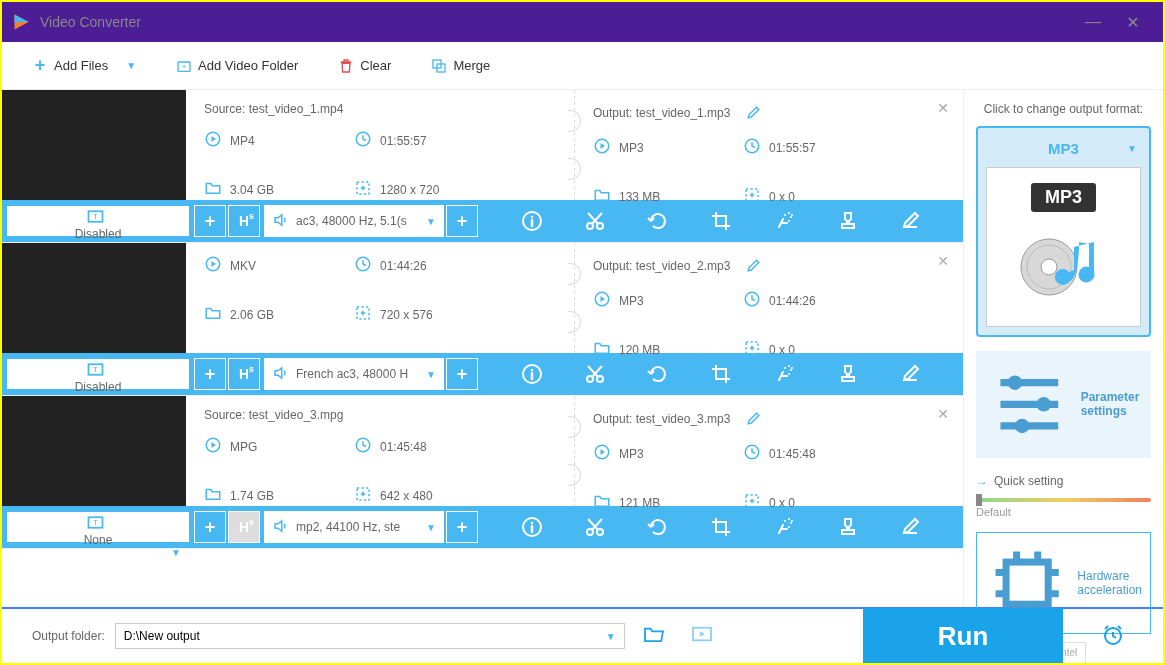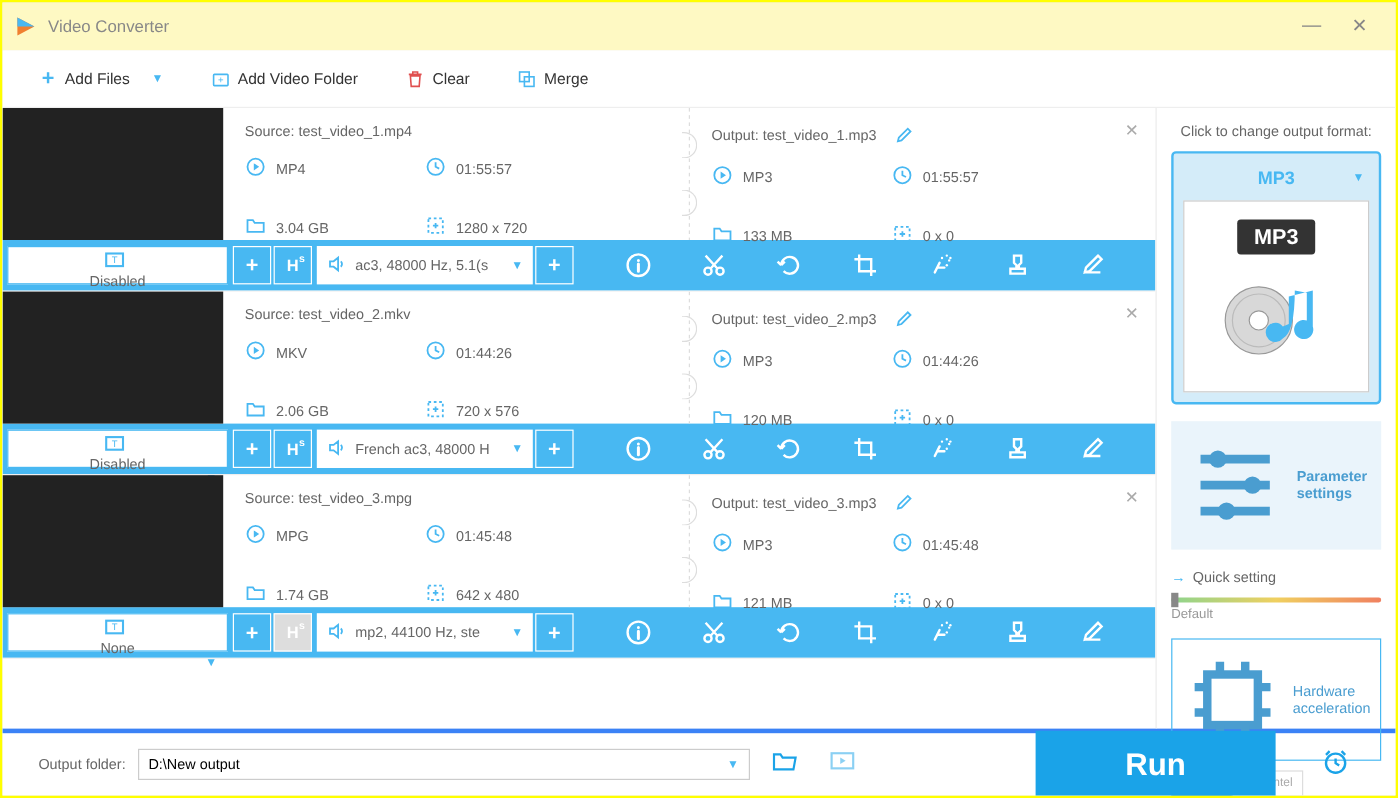--- a/index.html
+++ b/index.html
@@ -1,17 +1,17 @@
 <!DOCTYPE html>
 <html><head>
 <meta charset="utf-8">
 <style>
 * { box-sizing: border-box; margin: 0; padding: 0; font-family: Arial, sans-serif; }
 body { width: 1165px; height: 665px; background: #f0f0f0; border: 2px solid yellow; overflow: hidden; }
-.titlebar { height: 40px; background: #fef9c3; display: flex; align-items: center; padding: 0 10px; }
+.titlebar { height: 40px; background: #4c1d95; display: flex; align-items: center; padding: 0 10px; }
 .app-logo { width: 20px; height: 20px; margin-right: 8px; }
 .app-title { color: #888; font-size: 14px; flex: 1; }
 .win-btn { width: 40px; height: 30px; display: flex; align-items: center; justify-content: center; color: #888; cursor: pointer; font-size: 16px; }
 .toolbar { height: 48px; background: #fff; display: flex; align-items: center; padding: 0 30px; gap: 40px; border-bottom: 1px solid #eee; }
 .tool-btn { display: flex; align-items: center; gap: 6px; font-size: 13px; color: #333; cursor: pointer; }
 .tool-icon { width: 16px; height: 16px; display: flex; align-items: center; justify-content: center; }
 .main { display: flex; height: calc(100% - 40px - 48px - 56px); }
 .file-list { flex: 1; overflow-y: auto; background: #fff; }
 .sidebar { width: 200px; background: #fff; padding: 12px; border-left: 1px solid #eee; }
 .file-row { display: flex; flex-direction: column; border-bottom: 1px solid #eee; }
@@ -41,21 +41,21 @@
 .format-header .caret-down { position: absolute; right: 4px; }
 .format-img { height: 160px; background: #fff; margin-top: 6px; display: flex; align-items: center; justify-content: center; flex-direction: column; border: 1px solid #ccc; position: relative; }
 .param-btn { background: #eaf4fb; padding: 10px; display: flex; align-items: center; gap: 8px; font-size: 12px; color: #4a9dd0; margin-top: 14px; cursor: pointer; font-weight: bold; }
 .quick-label { display: flex; align-items: center; gap: 6px; font-size: 12px; color: #666; margin-top: 16px; }
 .slider { margin-top: 10px; height: 4px; background: linear-gradient(to right, #8dd48d, #f0d060, #f08060); position: relative; border-radius: 2px; }
 .slider-thumb { position: absolute; left: 0; top: -4px; width: 6px; height: 12px; background: #888; }
 .slider-label { font-size: 11px; color: #999; margin-top: 4px; }
 .hw-btn { border: 1px solid #48b8f2; padding: 8px; display: flex; align-items: center; gap: 8px; font-size: 12px; color: #4a9dd0; margin-top: 14px; cursor: pointer; }
 .hw-logos { display: flex; gap: 6px; margin-top: 8px; }
 .hw-logo { border: 1px solid #ddd; padding: 4px 8px; font-size: 10px; display: flex; align-items: center; gap: 4px; }
-.footer { height: 56px; background: #fff; border-top: 4px solid #3b82f6; display: flex; align-items: center; padding: 0 30px; gap: 10px; }
+.footer { height: 56px; background: #fff; border-top: 2px solid #3b82f6; display: flex; align-items: center; padding: 0 30px; gap: 10px; }
 .output-input { flex: 1; max-width: 510px; height: 26px; border: 1px solid #ccc; padding: 0 8px; font-size: 12px; display: flex; align-items: center; position: relative; }
 .run-btn { width: 200px; height: 56px; background: #1aa3e8; color: #fff; font-size: 26px; font-weight: bold; display: flex; align-items: center; justify-content: center; margin-left: auto; cursor: pointer; }
 .footer-icon { color: #1aa3e8; font-size: 20px; cursor: pointer; padding: 0 8px; }
 .footer-label { font-size: 12px; color: #666; }
 svg { width: 100%; height: 100%; }
 </style>
 </head>
 <body>
 
 <div class="titlebar">
@@ -244,21 +244,20 @@
               </svg>
             </div>
           </div>
         </div>
       </div>
       <div class="file-row">
         <div class="file-top">
           <div class="thumb"></div>
           <div class="file-info">
             <div class="info-col">
-              <div class="info-header">Source: test_video_2.mkv</div>
               <div class="info-grid">
                 <div class="info-item">
                   <span style="color:#48b8f2"><svg viewBox="0 0 24 24" width="18" height="18">
                       <circle cx="12" cy="12" r="9" fill="none" stroke="currentColor" stroke-width="2"></circle>
                       <path d="M10 8 L16 12 L10 16 Z" fill="currentColor"></path>
                     </svg></span>
                   <span>MKV</span>
                 </div>
                 <div class="info-item">
                   <span style="color:#48b8f2"><svg viewBox="0 0 24 24" width="18" height="18">

